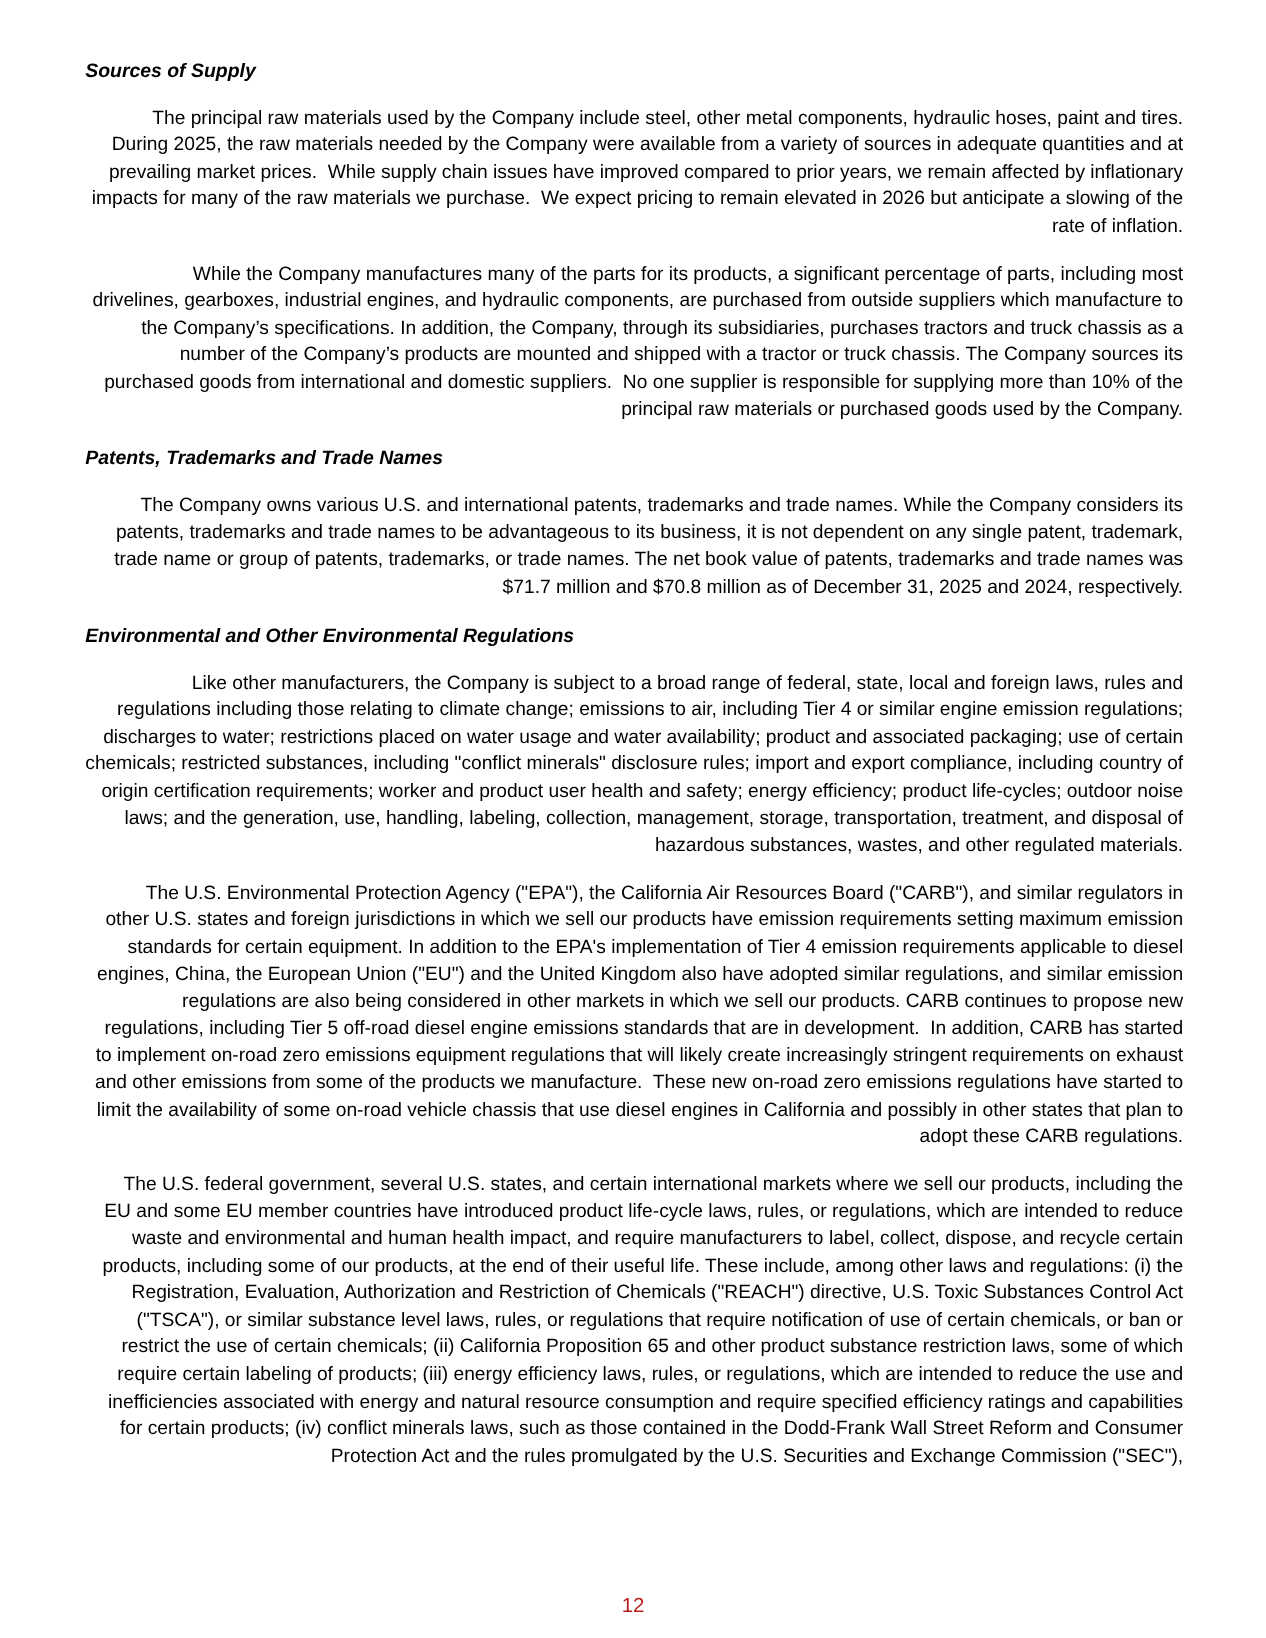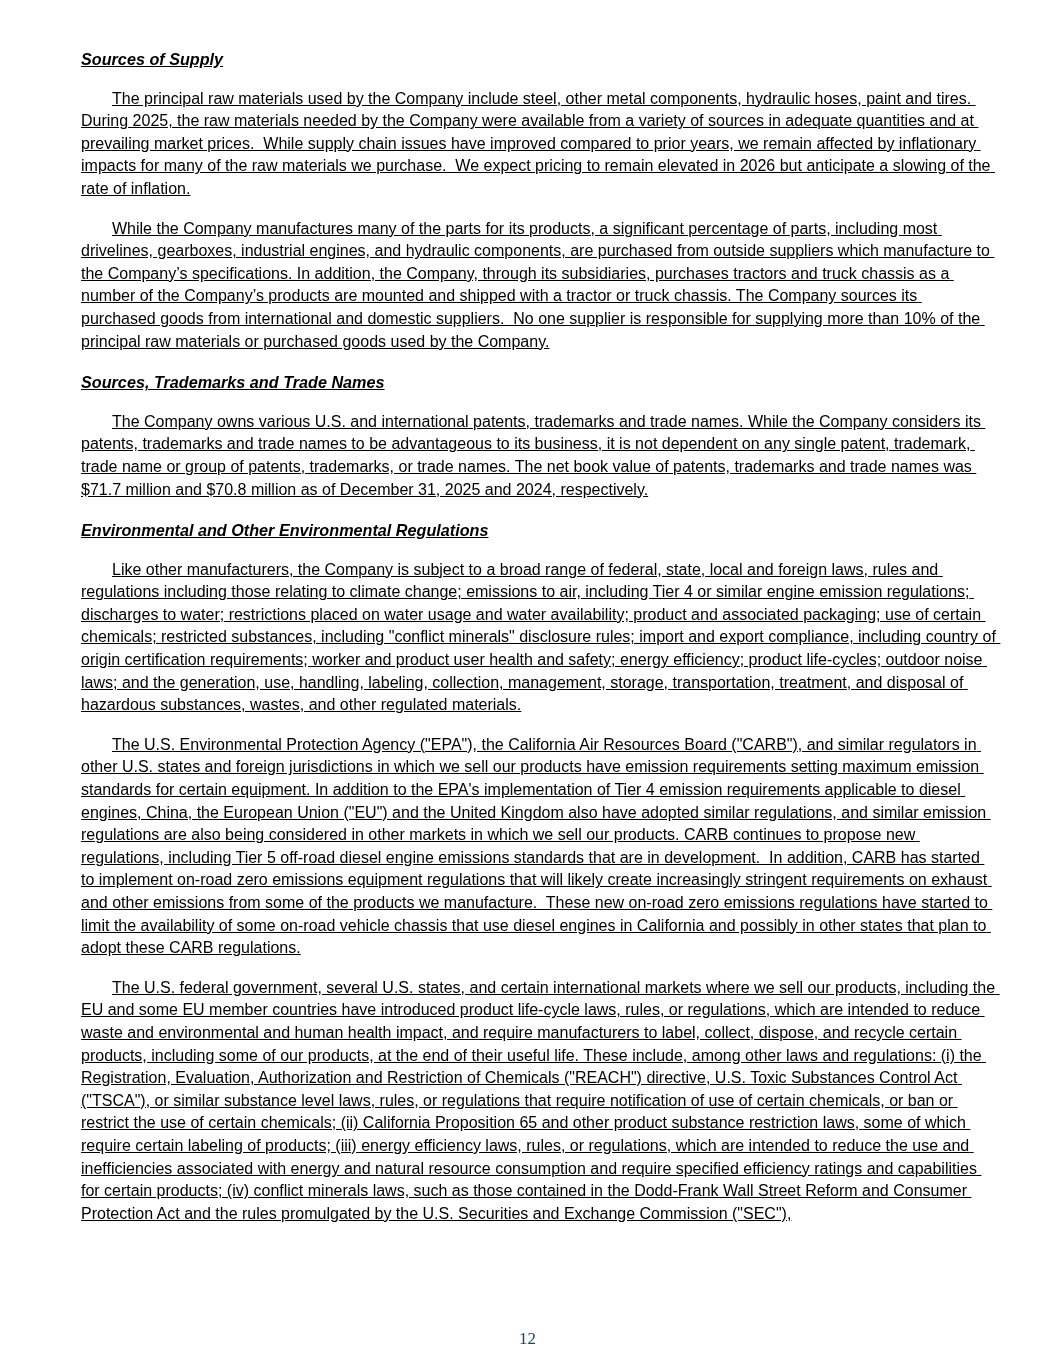--- a/index.html
+++ b/index.html
@@ -11,65 +11,64 @@
     background: #ffffff;
     color: #000000;
     font-family: "Liberation Sans", "DejaVu Sans", sans-serif;
     font-size: 16px;
     line-height: 22.6px;
     overflow: hidden;
   }
   .content {
     position: absolute;
     top: 48px;
-    left: 81px;
+    left: 71px;
     width: 915px;
-    text-decoration: underline;
   }
   .section-heading {
     font-size: 16.2px;
     font-weight: bold;
     font-style: italic;
     margin: 18px 0 0 0;
     line-height: 22.6px;
   }
   .section-heading.first { margin-top: 0; }
   .paragraph {
     margin: 17px 0 0 0;
     text-indent: 31px;
     white-space: pre-wrap;
-    text-align: left;
+    text-align: right;
   }
   .page-footer {
     position: absolute;
     bottom: 14px;
     left: 0;
     width: 100%;
     text-align: center;
   }
   .page-number {
-    font-family: Liberation Serif, serif;
+    font-family: Liberation Sans, sans-serif;
     font-size: 17px;
-    color: #0c4a6e;
+    color: #b91c1c;
   }
 </style>
 </head>
 <body>
 
 <div class="page">
   <div class="content">
 
     <section>
       <h2 class="section-heading first">Sources of Supply</h2>
       <p class="paragraph">The principal raw materials used by the Company include steel, other metal components, hydraulic hoses, paint and tires. During 2025, the raw materials needed by the Company were available from a variety of sources in adequate quantities and at prevailing market prices.  While supply chain issues have improved compared to prior years, we remain affected by inflationary impacts for many of the raw materials we purchase.  We expect pricing to remain elevated in 2026 but anticipate a slowing of the rate of inflation.</p>
       <p class="paragraph">While the Company manufactures many of the parts for its products, a significant percentage of parts, including most drivelines, gearboxes, industrial engines, and hydraulic components, are purchased from outside suppliers which manufacture to the Company’s specifications. In addition, the Company, through its subsidiaries, purchases tractors and truck chassis as a number of the Company’s products are mounted and shipped with a tractor or truck chassis. The Company sources its purchased goods from international and domestic suppliers.  No one supplier is responsible for supplying more than 10% of the principal raw materials or purchased goods used by the Company.</p>
     </section>
 
     <section>
-      <h2 class="section-heading">Sources, Trademarks and Trade Names</h2>
+      <h2 class="section-heading">Patents, Trademarks and Trade Names</h2>
       <p class="paragraph">The Company owns various U.S. and international patents, trademarks and trade names. While the Company considers its patents, trademarks and trade names to be advantageous to its business, it is not dependent on any single patent, trademark, trade name or group of patents, trademarks, or trade names. The net book value of patents, trademarks and trade names was $71.7 million and $70.8 million as of December 31, 2025 and 2024, respectively.</p>
     </section>
 
     <section>
       <h2 class="section-heading">Environmental and Other Environmental Regulations</h2>
       <p class="paragraph">Like other manufacturers, the Company is subject to a broad range of federal, state, local and foreign laws, rules and regulations including those relating to climate change; emissions to air, including Tier 4 or similar engine emission regulations; discharges to water; restrictions placed on water usage and water availability; product and associated packaging; use of certain chemicals; restricted substances, including "conflict minerals" disclosure rules; import and export compliance, including country of origin certification requirements; worker and product user health and safety; energy efficiency; product life-cycles; outdoor noise laws; and the generation, use, handling, labeling, collection, management, storage, transportation, treatment, and disposal of hazardous substances, wastes, and other regulated materials.</p>
       <p class="paragraph">The U.S. Environmental Protection Agency ("EPA"), the California Air Resources Board ("CARB"), and similar regulators in other U.S. states and foreign jurisdictions in which we sell our products have emission requirements setting maximum emission standards for certain equipment. In addition to the EPA's implementation of Tier 4 emission requirements applicable to diesel engines, China, the European Union ("EU") and the United Kingdom also have adopted similar regulations, and similar emission regulations are also being considered in other markets in which we sell our products. CARB continues to propose new regulations, including Tier 5 off-road diesel engine emissions standards that are in development.  In addition, CARB has started to implement on-road zero emissions equipment regulations that will likely create increasingly stringent requirements on exhaust and other emissions from some of the products we manufacture.  These new on-road zero emissions regulations have started to limit the availability of some on-road vehicle chassis that use diesel engines in California and possibly in other states that plan to adopt these CARB regulations.</p>
       <p class="paragraph">The U.S. federal government, several U.S. states, and certain international markets where we sell our products, including the EU and some EU member countries have introduced product life-cycle laws, rules, or regulations, which are intended to reduce waste and environmental and human health impact, and require manufacturers to label, collect, dispose, and recycle certain products, including some of our products, at the end of their useful life. These include, among other laws and regulations: (i) the Registration, Evaluation, Authorization and Restriction of Chemicals ("REACH") directive, U.S. Toxic Substances Control Act ("TSCA"), or similar substance level laws, rules, or regulations that require notification of use of certain chemicals, or ban or restrict the use of certain chemicals; (ii) California Proposition 65 and other product substance restriction laws, some of which require certain labeling of products; (iii) energy efficiency laws, rules, or regulations, which are intended to reduce the use and inefficiencies associated with energy and natural resource consumption and require specified efficiency ratings and capabilities for certain products; (iv) conflict minerals laws, such as those contained in the Dodd-Frank Wall Street Reform and Consumer Protection Act and the rules promulgated by the U.S. Securities and Exchange Commission ("SEC"),</p>
     </section>
 

